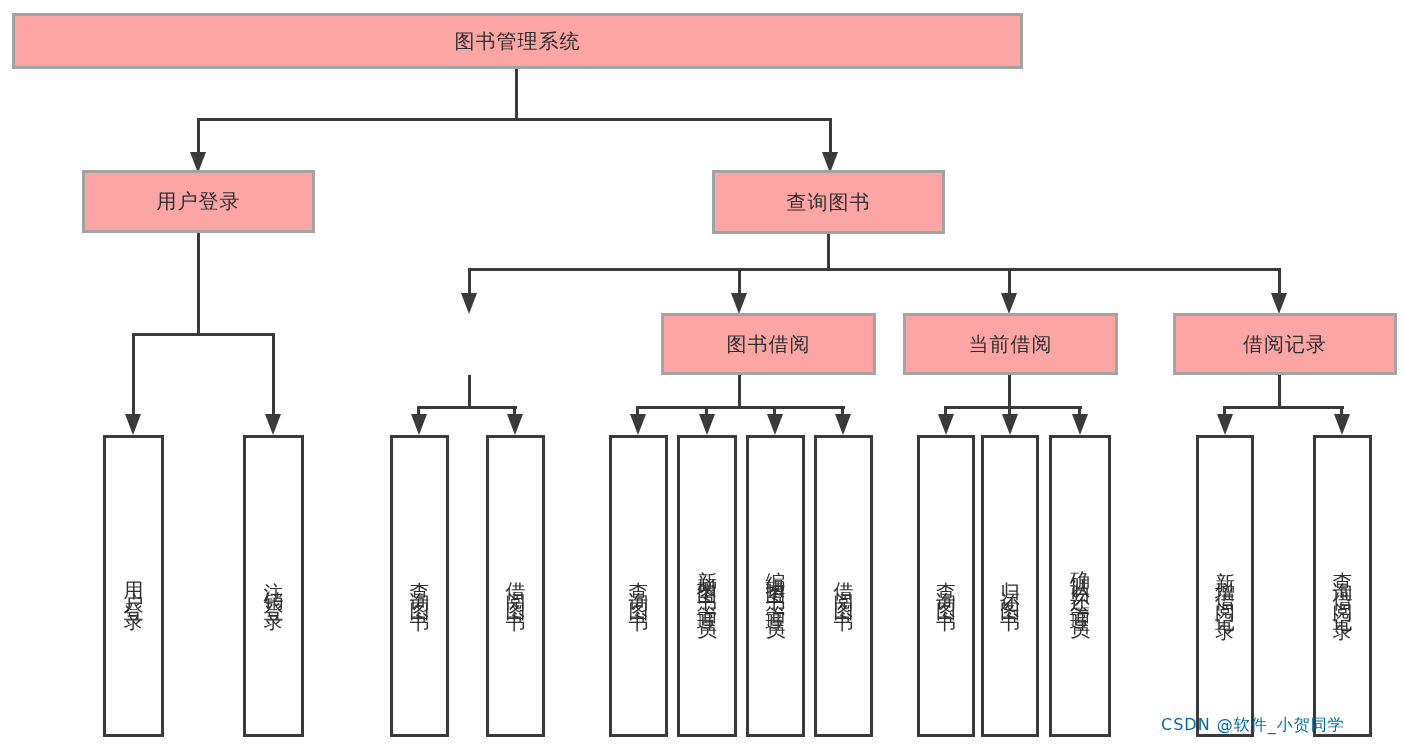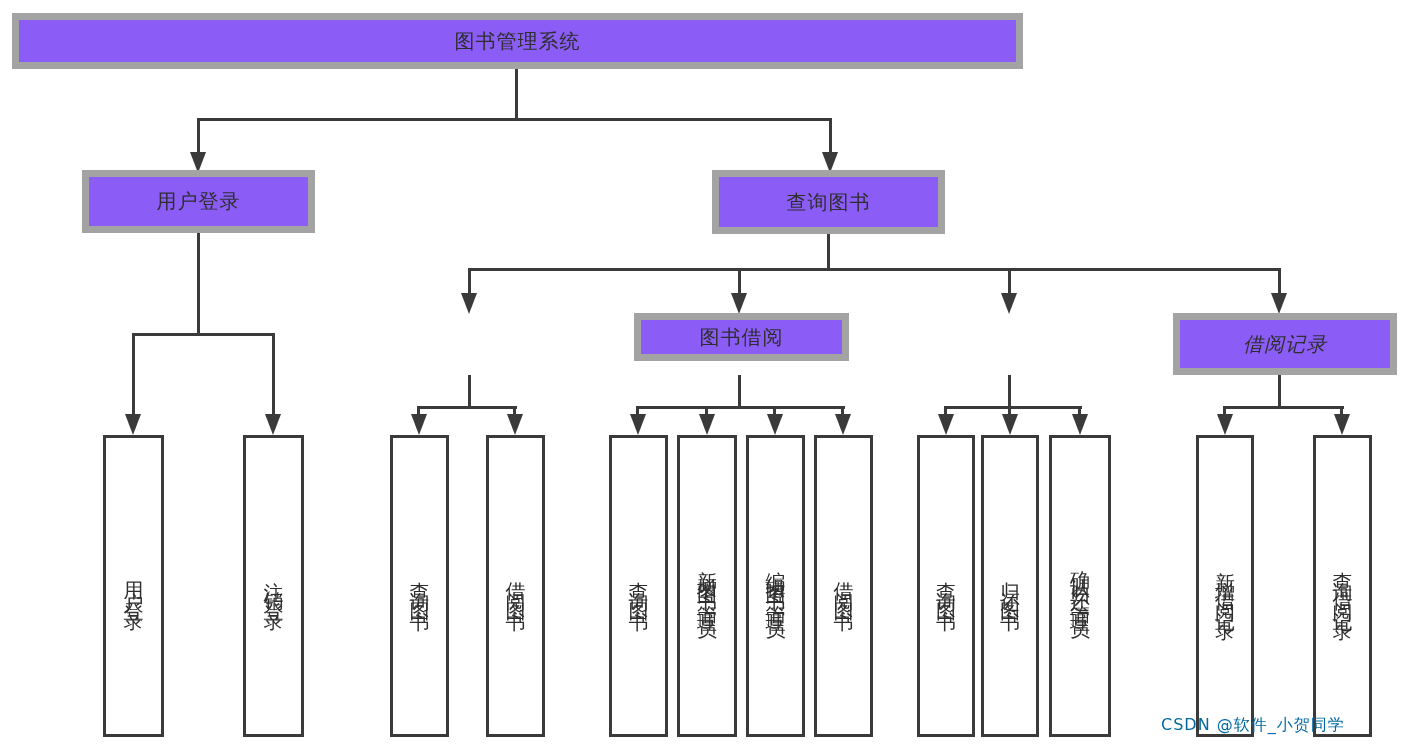--- a/index.html
+++ b/index.html
@@ -12,22 +12,22 @@
     width: 1405px;
     height: 747px;
     background: #ffffff;
     overflow: hidden;
     font-family: "DejaVu Sans", "Liberation Sans", sans-serif;
     color: #2e2e2e;
   }
   .node {
     position: absolute;
     box-sizing: border-box;
-    border: 7px solid #a3a3a3;
-    background: #8b5cf6;
+    border: 3px solid #a3a3a3;
+    background: #fca5a5;
     display: flex;
     align-items: center;
     justify-content: center;
     font-size: 20px;
     letter-spacing: 1px;
     z-index: 2;
   }
   .vnode {
     position: absolute;
     box-sizing: border-box;
@@ -105,24 +105,27 @@
   <div class="line" style="left:468px; top:268px; width:813px; height:3px;"></div>
   <div class="line" style="left:468px; top:271px; width:3px; height:23px;"></div>
   <div class="arrow" style="left:461px; top:293px;"></div>
   <div class="line" style="left:738px; top:271px; width:3px; height:23px;"></div>
   <div class="arrow" style="left:731px; top:293px;"></div>
   <div class="line" style="left:1008px; top:271px; width:3px; height:23px;"></div>
   <div class="arrow" style="left:1001px; top:293px;"></div>
   <div class="line" style="left:1278px; top:271px; width:3px; height:23px;"></div>
   <div class="arrow" style="left:1271px; top:293px;"></div>
 
-  <div class="node" style="left:634px; top:313px; width:215px; height:48px;">
+  <div class="node" style="left:661px; top:313px; width:215px; height:62px;">
     <span>图书借阅</span>
   </div>
-  <div class="node" style="left:1173px; top:313px; width:224px; height:62px;font-style:italic;">
+  <div class="node" style="left:903px; top:313px; width:215px; height:62px;">
+    <span>当前借阅</span>
+  </div>
+  <div class="node" style="left:1173px; top:313px; width:224px; height:62px;">
     <span>借阅记录</span>
   </div>
 
   <div class="line" style="left:468px; top:375px; width:3px; height:33px;"></div>
   <div class="line" style="left:417px; top:406px; width:100px; height:3px;"></div>
   <div class="line" style="left:417px; top:409px; width:3px; height:7px;"></div>
   <div class="arrow" style="left:411px; top:414px;"></div>
   <div class="line" style="left:513px; top:409px; width:3px; height:7px;"></div>
   <div class="arrow" style="left:507px; top:414px;"></div>
 

